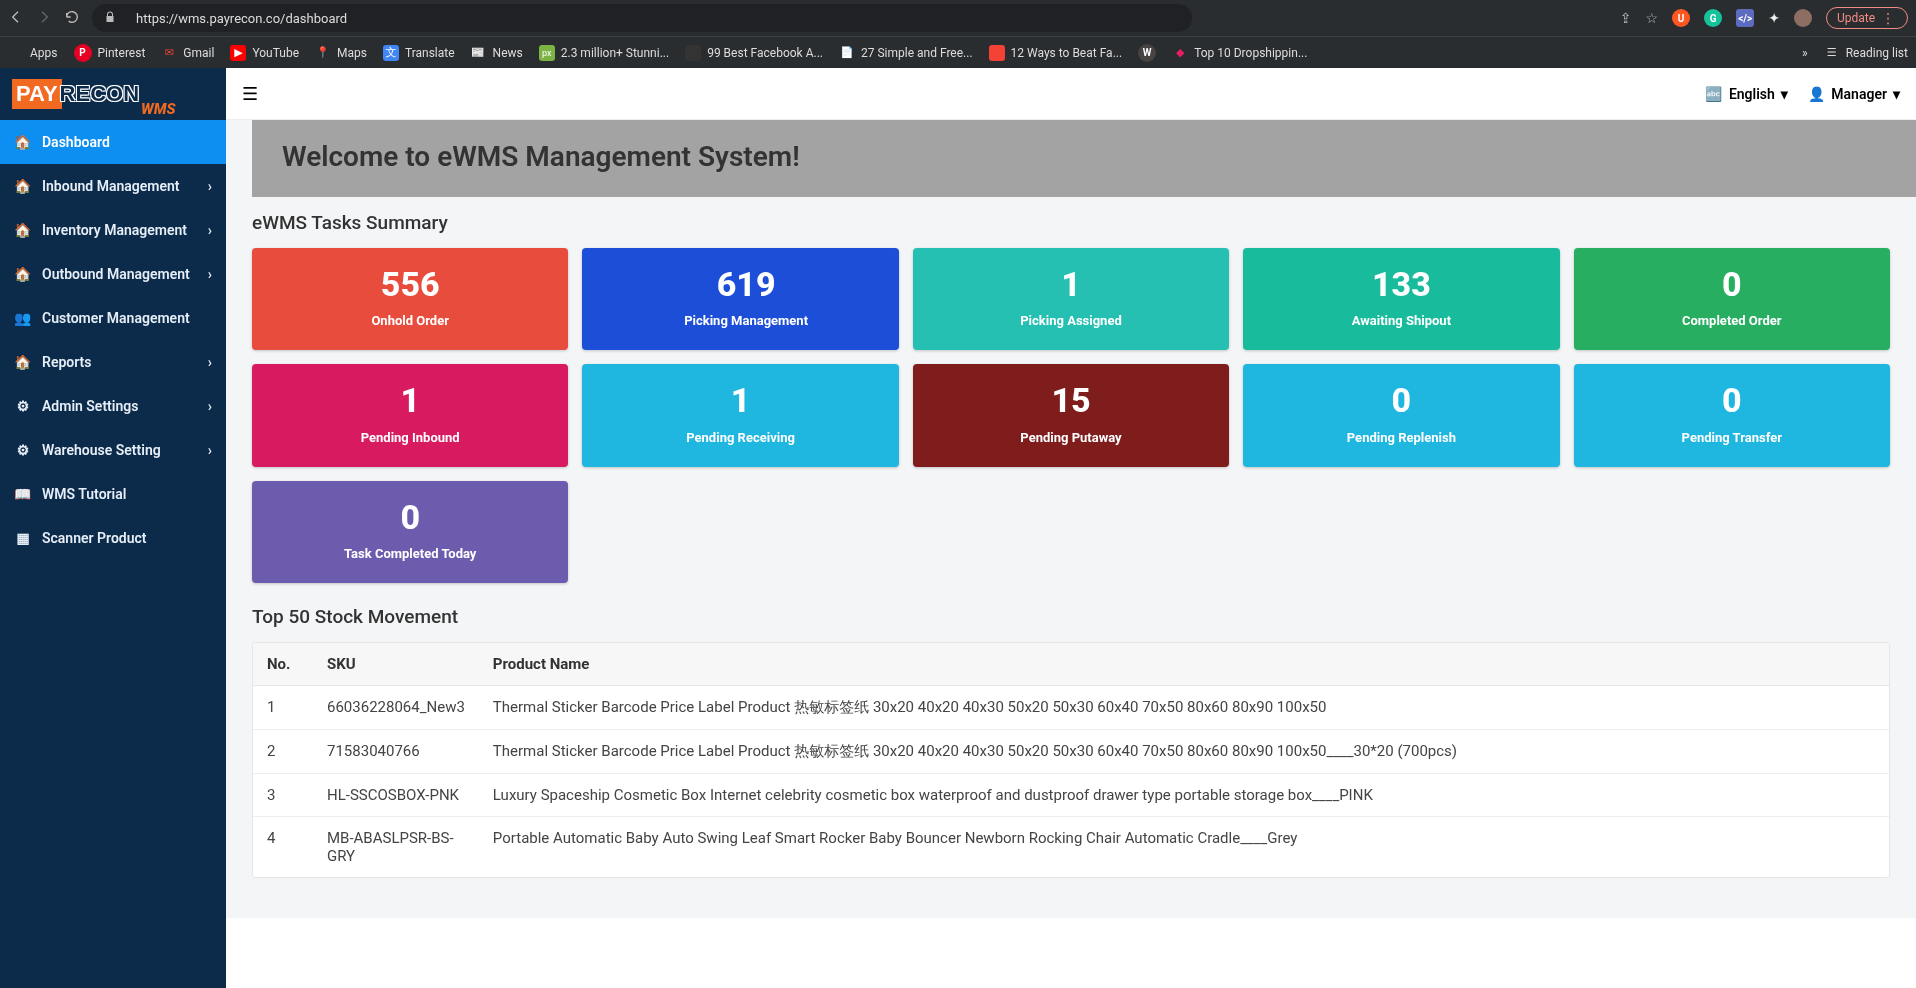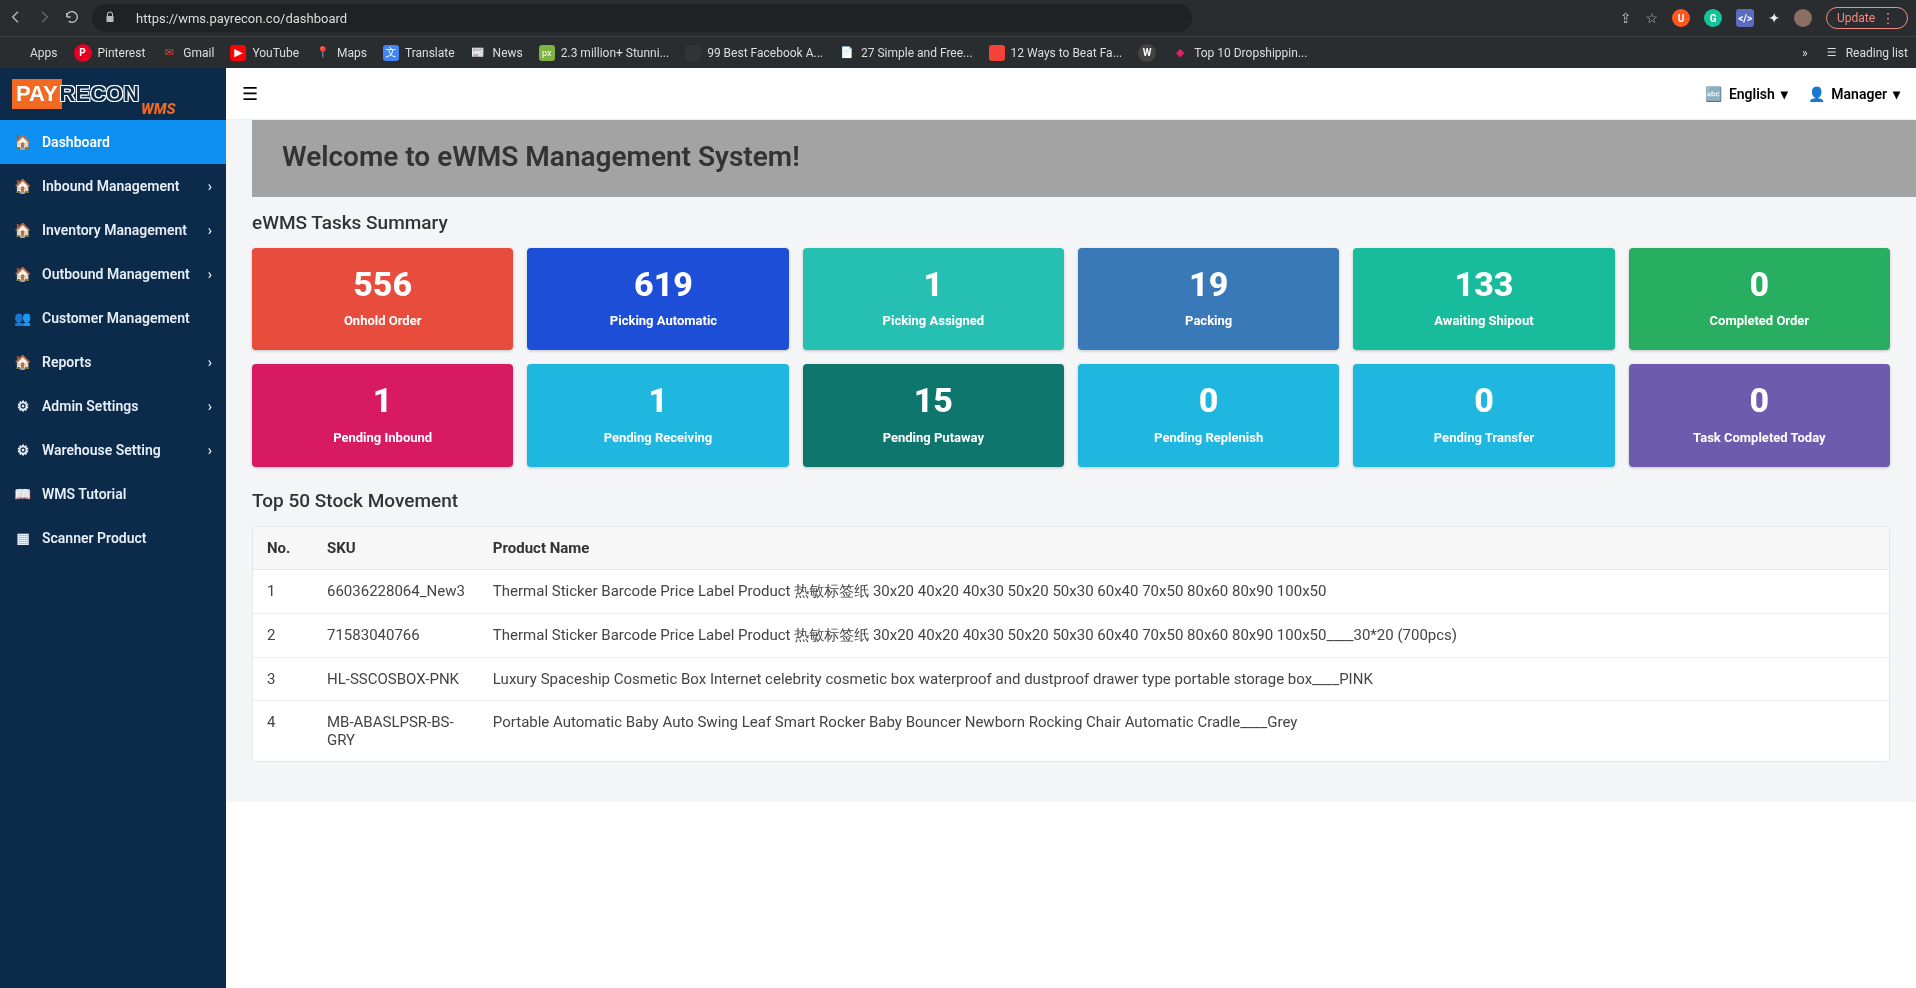--- a/index.html
+++ b/index.html
@@ -35,21 +35,21 @@
 .topbar-right { margin-left:auto; display:flex; gap:20px; align-items:center; font-size:14px;}
 .topbar-right .dd { display:flex; align-items:center; gap:6px; cursor:pointer; font-weight:600;}
 
 .content { padding:0 0 40px 0; background:#f4f5f7;}
 .welcome { background:#a3a3a3; padding:20px 30px 24px;margin-left:26px; }
 .welcome h1 { font-size:28px; font-weight:600; color:#333; }
 
 .section { padding:14px 26px 0; }
 .section-title { font-size:19px; color:#333; font-weight:500; margin-bottom:14px; }
 
-.cards { display:grid; grid-template-columns: repeat(6, 1fr); gap:14px; margin-bottom:16px; }
+.cards { display:grid; grid-template-columns: repeat(5, 1fr); gap:14px; margin-bottom:16px; }
 .card { border-radius:4px; color:#fff; padding:18px 10px 22px; text-align:center; box-shadow:0 1px 3px rgba(0,0,0,.2);}
 .card .num { font-size:34px; font-weight:800; line-height:1.1; margin-bottom:10px;}
 .card .lbl { font-size:13px; font-weight:700;}
 
 .table-wrap { background:#fff; border:1px solid #e6e6e6; margin:10px 26px 0; border-radius:3px; overflow:hidden;}
 table { width:100%; border-collapse:collapse; font-size:15px; }
 thead th { text-align:left; background:#f7f7f7; padding:12px 14px; font-weight:700; color:#333; border-bottom:1px solid #e6e6e6;}
 tbody td { padding:12px 14px; border-top:1px solid #eee; color:#444; vertical-align:top;}
 thead th:first-child, tbody td:first-child { width:60px; }
 thead th:nth-child(2), tbody td:nth-child(2) { width:150px; }
@@ -242,47 +242,43 @@
 
       <div class="section">
         <div class="section-title">eWMS Tasks Summary</div>
         <div class="cards" id="cards-slot">
             <div class="card" style="background: rgb(232, 76, 61);">
               <div class="num">556</div>
               <div class="lbl">Onhold Order</div>
             </div>
             <div class="card" style="background: #1d4ed8; padding-left: 21px;">
               <div class="num">619</div>
-              <div class="lbl">Picking Automatic</div>
+              <div class="lbl">Picking Management</div>
             </div>
             <div class="card" style="background: rgb(38, 192, 179);">
               <div class="num">1</div>
               <div class="lbl">Picking Assigned</div>
             </div>
-            <div class="card" style="background: rgb(58, 121, 183);">
-              <div class="num">19</div>
-              <div class="lbl">Packing</div>
-            </div>
             <div class="card" style="background: rgb(24, 188, 156);">
               <div class="num">133</div>
               <div class="lbl">Awaiting Shipout</div>
             </div>
             <div class="card" style="background: rgb(39, 174, 96);">
               <div class="num">0</div>
               <div class="lbl">Completed Order</div>
             </div>
             <div class="card" style="background: rgb(216, 27, 96);">
               <div class="num">1</div>
               <div class="lbl">Pending Inbound</div>
             </div>
             <div class="card" style="background: rgb(31, 182, 224);">
               <div class="num">1</div>
               <div class="lbl">Pending Receiving</div>
             </div>
-            <div class="card" style="background: #0f766e;">
+            <div class="card" style="background: #7f1d1d;">
               <div class="num">15</div>
               <div class="lbl">Pending Putaway</div>
             </div>
             <div class="card" style="background: rgb(31, 182, 224);">
               <div class="num">0</div>
               <div class="lbl">Pending Replenish</div>
             </div>
             <div class="card" style="background: rgb(31, 182, 224);">
               <div class="num">0</div>
               <div class="lbl">Pending Transfer</div>

